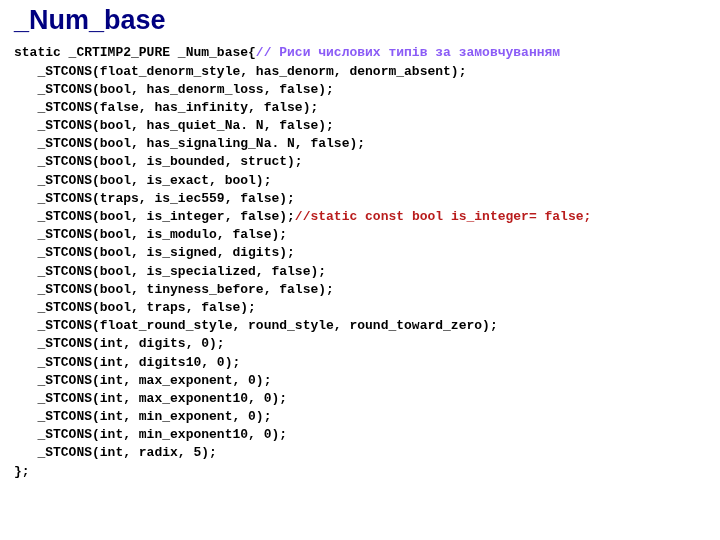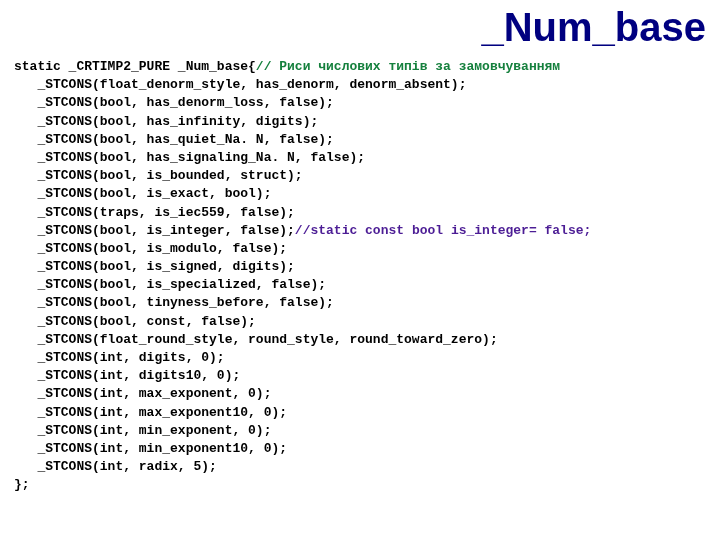--- a/index.html
+++ b/index.html
@@ -1,41 +1,41 @@
 <!DOCTYPE html>
 <html><head>
 <meta charset="utf-8">
 <style>
   html,body{margin:0;padding:0;width:720px;height:540px;background:#fff;font-family:Arial,Helvetica,sans-serif;overflow:hidden}
   .slide{width:720px;height:540px;box-sizing:border-box;padding:6px 14px 10px 14px}
-  .title{font-size:40px;font-weight:bold;color:#000080;text-align:right;line-height:1.05;margin:0 0 10px 0}
+  .title{font-size:27px;font-weight:bold;color:#000080;text-align:left;line-height:1.05;margin:0 0 10px 0}
   .code{font-family:"Courier New",Courier,monospace;font-size:13px;font-weight:bold;color:#000;white-space:pre;line-height:1.4}
-  .c1{color:#15803d}
-  .c2{color:#4c1d95}
+  .c1{color:#8b5cf6}
+  .c2{color:#b91c1c}
 </style>
 </head>
 <body>
 
 <div class="slide">
   <div class="title">_Num_base</div>
   <div class="code"><span>static _CRTIMP2_PURE _Num_base{</span><span class="c1">// Риси числових типів за замовчуванням</span>
 <span>   _STCONS(float_denorm_style, has_denorm, denorm_absent);</span>
 <span>   _STCONS(bool, has_denorm_loss, false);</span>
-<span>   _STCONS(bool, has_infinity, digits);</span>
+<span>   _STCONS(false, has_infinity, false);</span>
 <span>   _STCONS(bool, has_quiet_Na. N, false);</span>
 <span>   _STCONS(bool, has_signaling_Na. N, false);</span>
 <span>   _STCONS(bool, is_bounded, struct);</span>
 <span>   _STCONS(bool, is_exact, bool);</span>
 <span>   _STCONS(traps, is_iec559, false);</span>
 <span>   _STCONS(bool, is_integer, false);</span><span class="c2">//static const bool is_integer= false;</span>
 <span>   _STCONS(bool, is_modulo, false);</span>
 <span>   _STCONS(bool, is_signed, digits);</span>
 <span>   _STCONS(bool, is_specialized, false);</span>
 <span>   _STCONS(bool, tinyness_before, false);</span>
-<span>   _STCONS(bool, const, false);</span>
+<span>   _STCONS(bool, traps, false);</span>
 <span>   _STCONS(float_round_style, round_style, round_toward_zero);</span>
 <span>   _STCONS(int, digits, 0);</span>
 <span>   _STCONS(int, digits10, 0);</span>
 <span>   _STCONS(int, max_exponent, 0);</span>
 <span>   _STCONS(int, max_exponent10, 0);</span>
 <span>   _STCONS(int, min_exponent, 0);</span>
 <span>   _STCONS(int, min_exponent10, 0);</span>
 <span>   _STCONS(int, radix, 5);</span>
 <span>};</span></div>
 </div>

